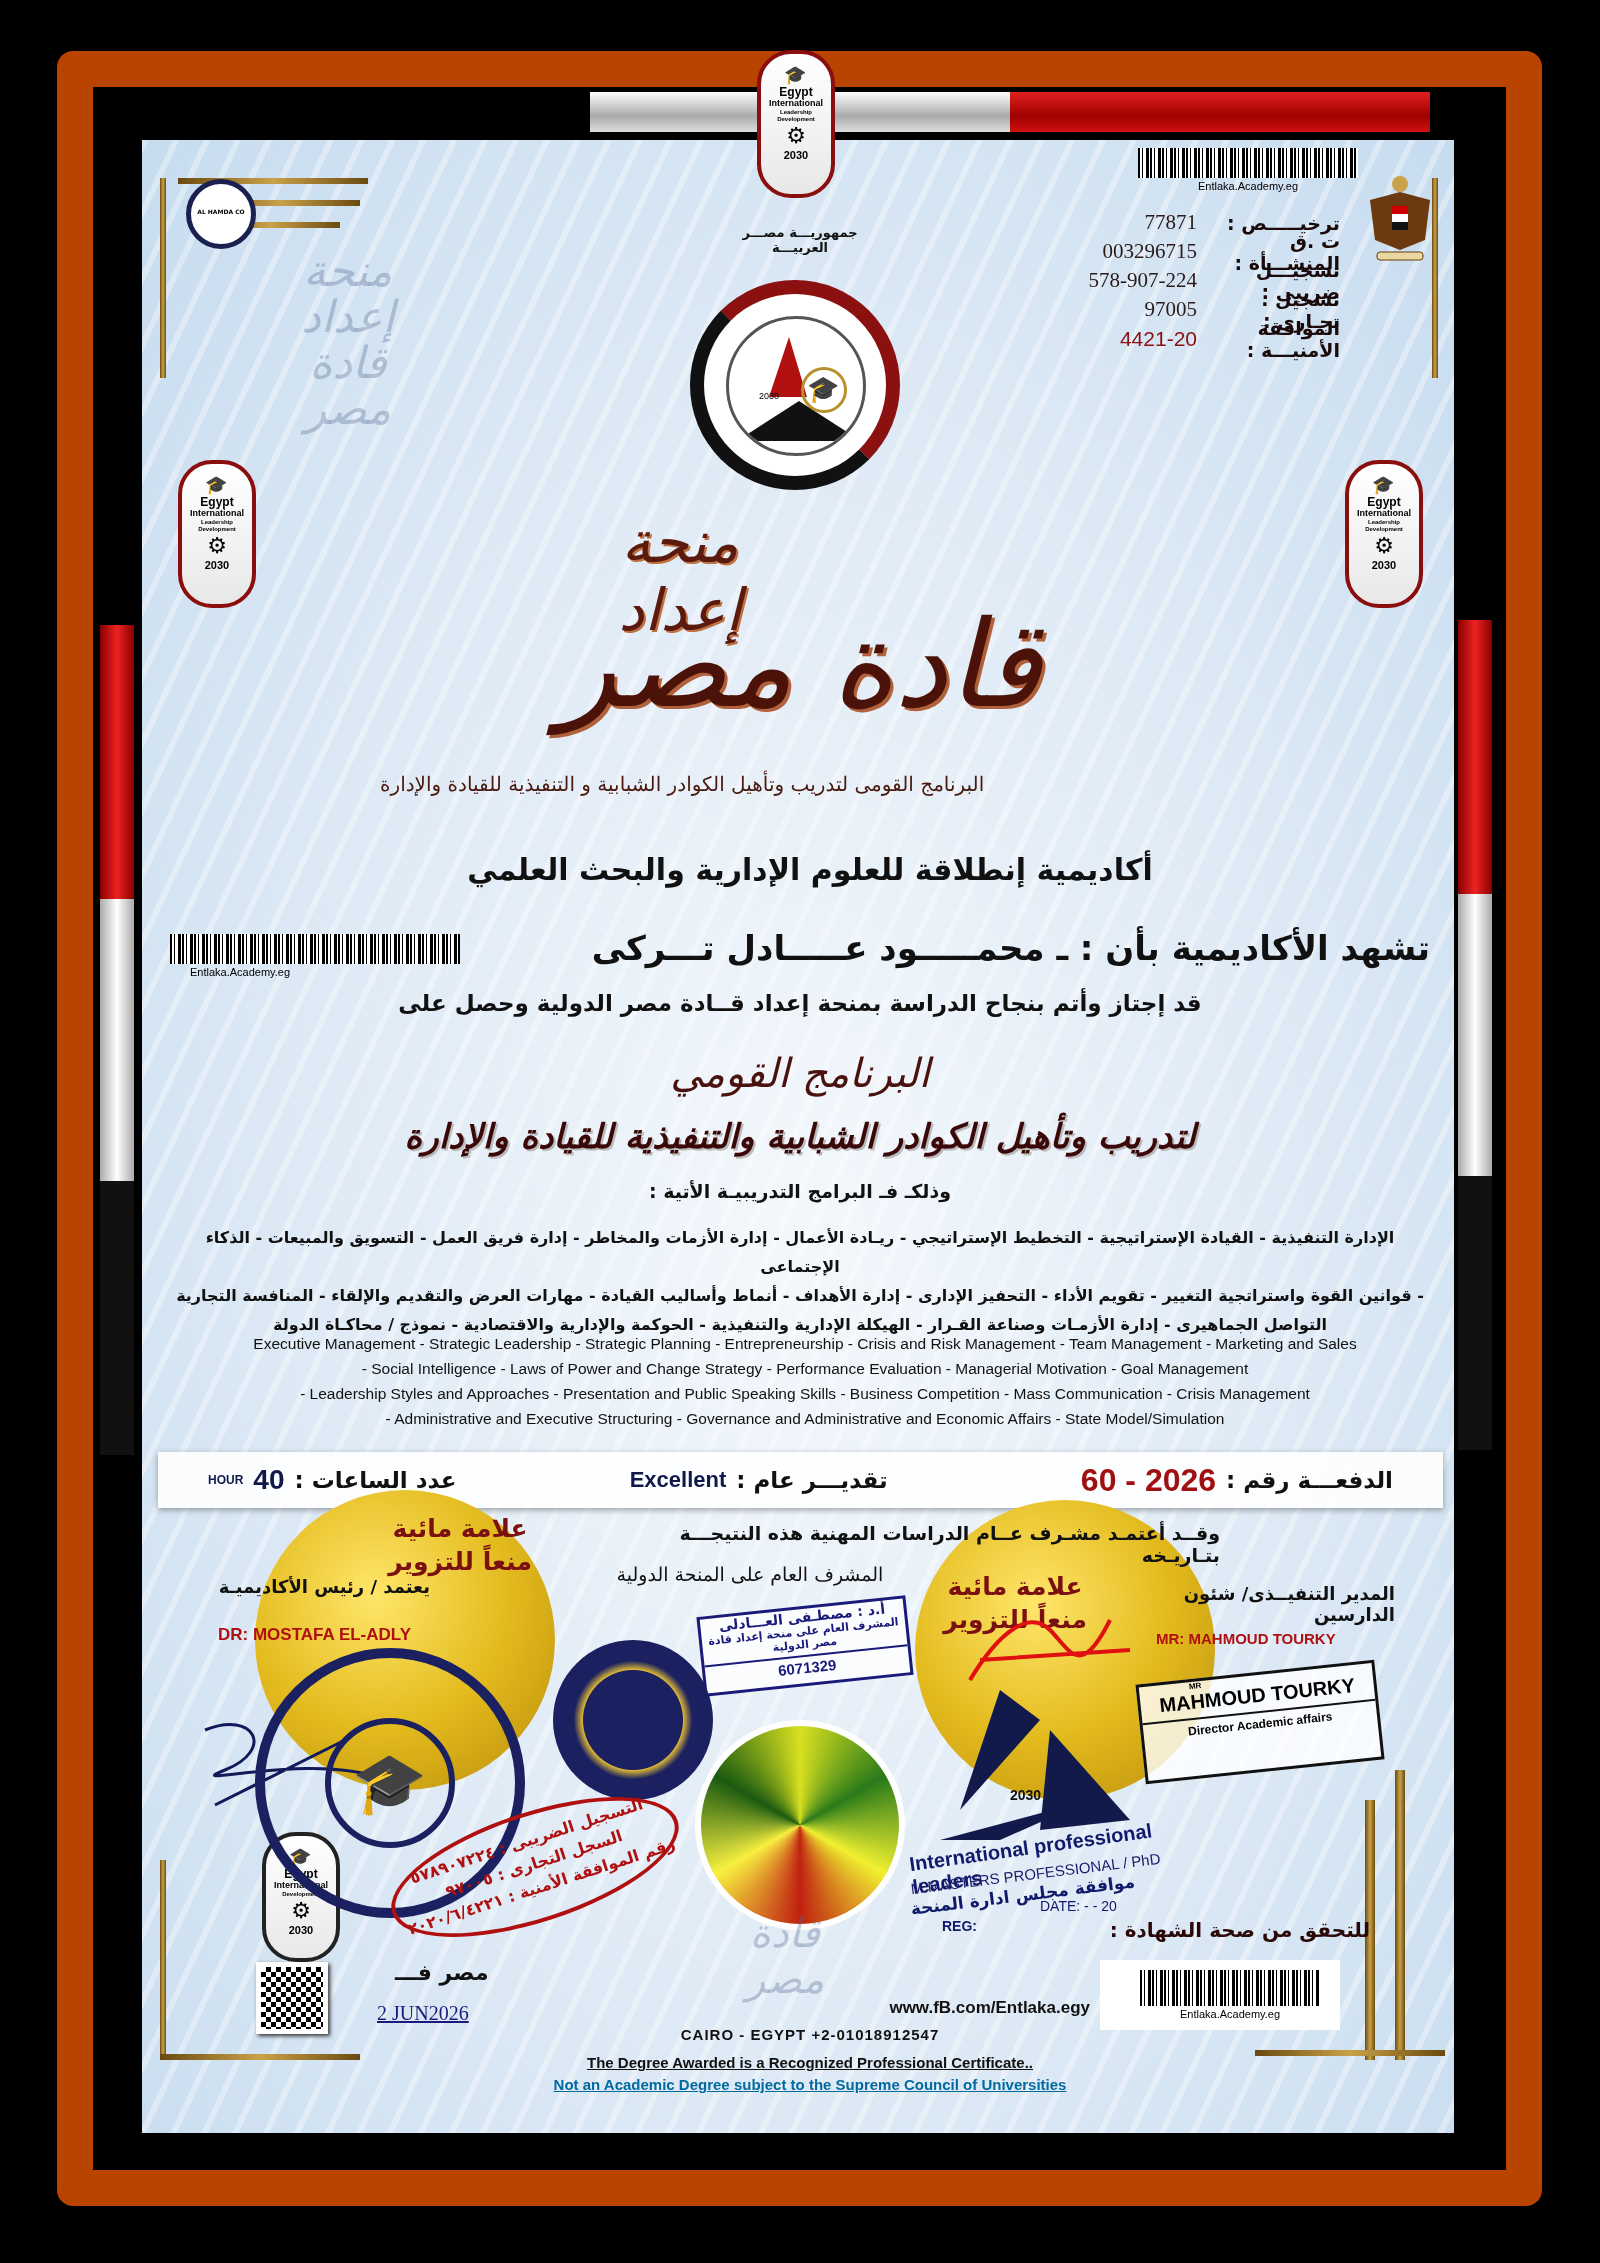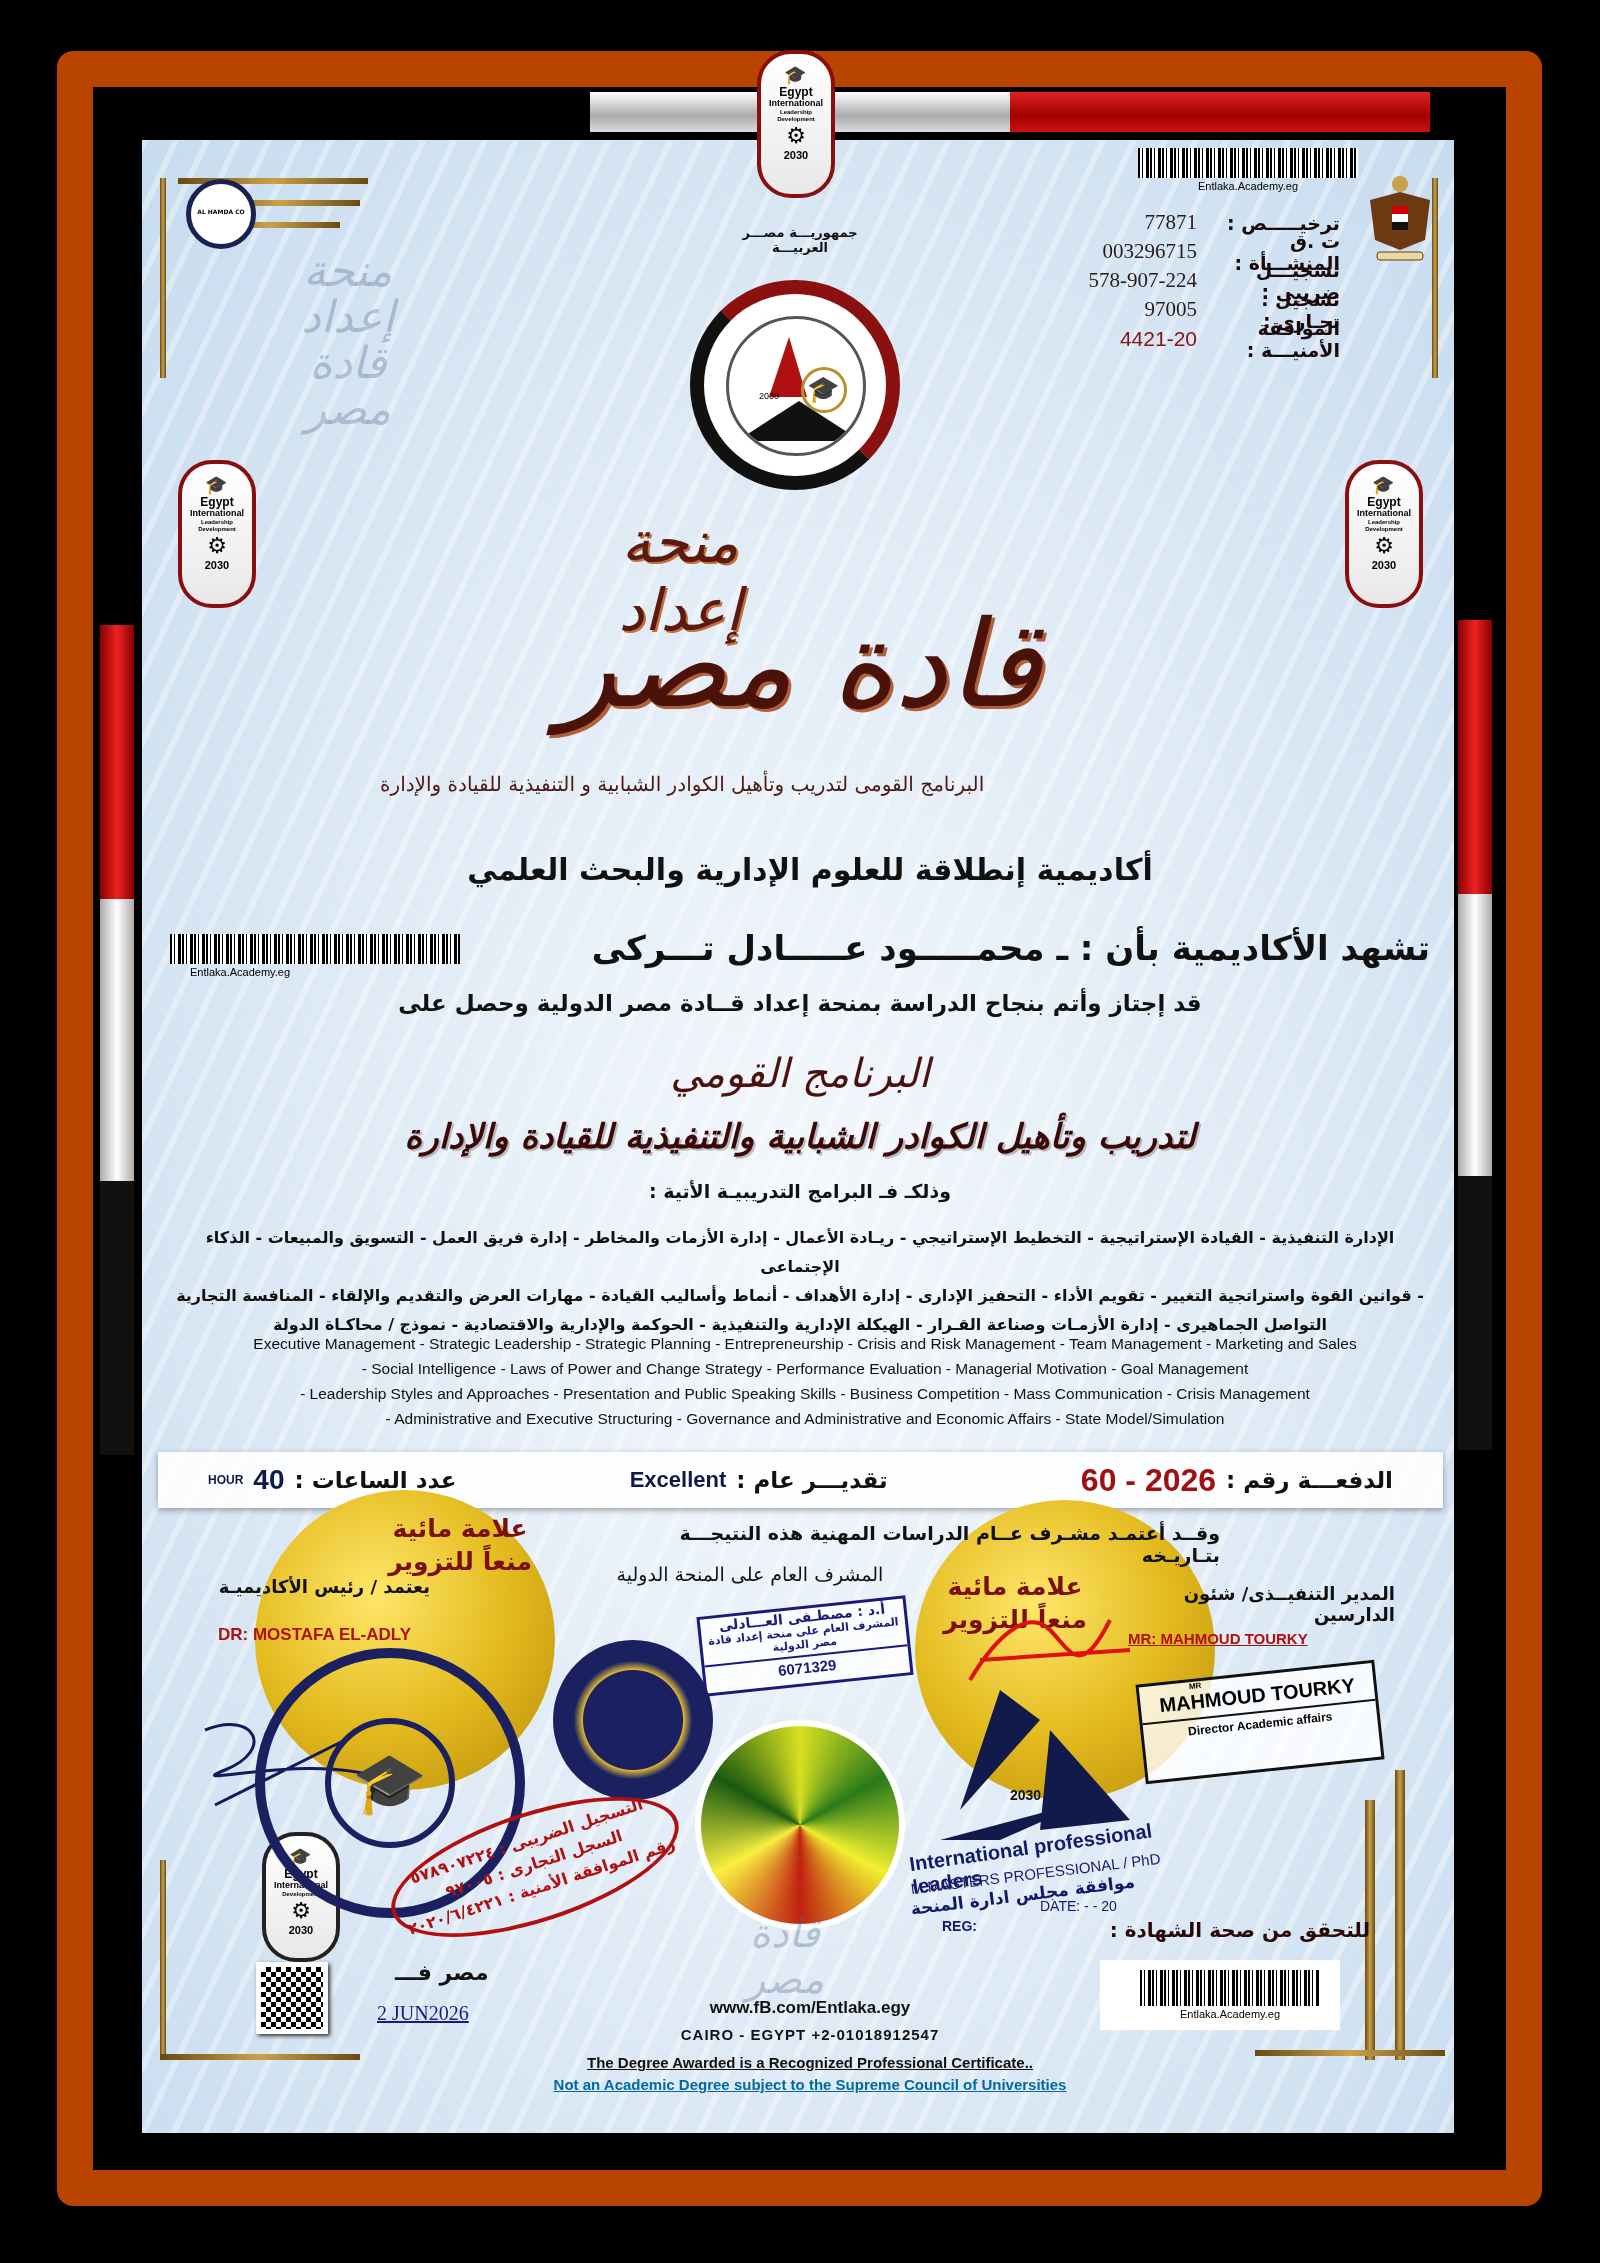--- a/index.html
+++ b/index.html
@@ -89,21 +89,21 @@
 
   .gold-seal { position: absolute; border-radius: 50%; background:
     radial-gradient(circle at 40% 35%, #ffe66a 0%, #e3bb1e 50%, #b88a0a 100%); }
   .watermark-text { font-weight: bold; color: #7a1010; font-size: 25px; text-align: center; line-height: 33px; }
 
   .approve-line { left: 640px; top: 1522px; width: 580px; text-align: right; font-size: 19px; font-weight: bold; color: #111; }
   .supervisor-title { left: 600px; top: 1563px; width: 300px; text-align: center; font-size: 19px; color: #111; font-family: "DejaVu Serif", serif; }
   .president-title { left: 210px; top: 1576px; width: 220px; text-align: right; font-size: 18px; font-weight: bold; color: #111; }
   .president-name { left: 218px; top: 1625px; font-size: 17px; font-weight: bold; color: #b01010; font-family: "Liberation Sans", sans-serif; }
   .exec-title { left: 1125px; top: 1583px; width: 270px; text-align: right; font-size: 18px; font-weight: bold; color: #111; }
-  .exec-name { left: 1128px; top: 1630px; font-size: 15px; font-weight: bold; color: #b01010; font-family: "Liberation Sans", sans-serif; text-decoration: underline; }
+  .exec-name { left: 1156px; top: 1630px; font-size: 15px; font-weight: bold; color: #b01010; font-family: "Liberation Sans", sans-serif; }
 
   .stamp-box { position: absolute; border: 3px solid #1a1a7a; background: rgba(255,255,255,0.8); transform: rotate(-6deg); }
   .stamp-box.sup { left: 700px; top: 1606px; width: 210px; height: 80px; }
   .stamp-box.dir { left: 1140px; top: 1672px; width: 240px; height: 100px; border-color: #111; }
   .stamp-line { font-size: 11px; font-weight: bold; text-align: center; }
 
   .seal-academy { position: absolute; left: 255px; top: 1648px; width: 270px; height: 270px; border-radius: 50%; border: 10px solid #1a2060; }
   .seal-stamp2 { position: absolute; left: 553px; top: 1640px; width: 160px; height: 160px; border-radius: 50%; border: 10px dotted #1a2060; background: radial-gradient(circle, #1a2060 50%, #d9b436 51%, #1a2060 60%); }
   .hologram { position: absolute; left: 695px; top: 1720px; width: 210px; height: 210px; border-radius: 50%;
     background: conic-gradient(#d8e020, #2a7a1a, #f0f030, #c02010, #f8f040, #1a5a10, #d8e020); border: 6px solid #fff; }
@@ -117,21 +117,21 @@
   .date-label { left: 1040px; top: 1898px; font-size: 14px; color: #101a6a; font-family: "Liberation Sans", sans-serif; }
   .reg-label { left: 942px; top: 1918px; font-size: 14px; color: #101a6a; font-weight: bold; font-family: "Liberation Sans", sans-serif; }
 
   .verify-label { left: 1050px; top: 1918px; width: 320px; text-align: right; font-size: 20px; font-weight: bold; color: #2a0808; }
 
   .qr { position: absolute; left: 256px; top: 1962px; width: 72px; height: 72px; border: 5px solid #fff; background:
     repeating-conic-gradient(#000 0 25%, #fff 0 50%) 0 0 / 10px 10px; box-shadow: 2px 2px 4px #333; }
   .egypt-in { left: 395px; top: 1960px; font-size: 22px; font-weight: bold; color: #111; }
   .issue-date { left: 377px; top: 2002px; font-size: 20px; color: #1a1a7a; text-decoration: underline; font-family: "Liberation Serif", serif; }
 
-  .footer-site { left: 530px; top: 1998px; width: 560px; text-align: center; font-size: 17px; font-weight: bold; color: #111; font-family: "Liberation Sans", sans-serif; }
+  .footer-site { left: 530px; top: 1998px; width: 560px; text-align: right; font-size: 17px; font-weight: bold; color: #111; font-family: "Liberation Sans", sans-serif; }
   .footer-addr { left: 530px; top: 2026px; width: 560px; text-align: center; font-size: 15px; font-weight: bold; color: #111; font-family: "Liberation Sans", sans-serif; letter-spacing: 1px; }
   .footer-disc1 { left: 470px; top: 2054px; width: 680px; text-align: center; font-size: 15px; font-weight: bold; color: #111; text-decoration: underline; font-family: "Liberation Sans", sans-serif; }
   .footer-disc2 { left: 470px; top: 2076px; width: 680px; text-align: center; font-size: 15px; font-weight: bold; color: #0369a1; text-decoration: underline; font-family: "Liberation Sans", sans-serif; }
 
   .watermark-logo { left: 268px; top: 248px; font-size: 44px; color: rgba(90,110,150,0.35); font-family: "DejaVu Serif", serif; font-style: italic; text-align: center; width: 160px; line-height: 46px; }
   .watermark-logo2 { left: 705px; top: 1910px; font-size: 40px; color: rgba(90,110,150,0.35); font-family: "DejaVu Serif", serif; font-style: italic; text-align: center; width: 160px; }
   .round-logo { position: absolute; left: 186px; top: 179px; width: 70px; height: 70px; border-radius: 50%; border: 5px solid #1a2050; background: #fff; font-size: 6px; text-align: center; padding-top: 24px; font-weight: bold; }
   .republic-small { left: 720px; top: 225px; width: 160px; text-align: center; font-size: 13px; font-weight: bold; color: #111; }
 </style>
 </head>

